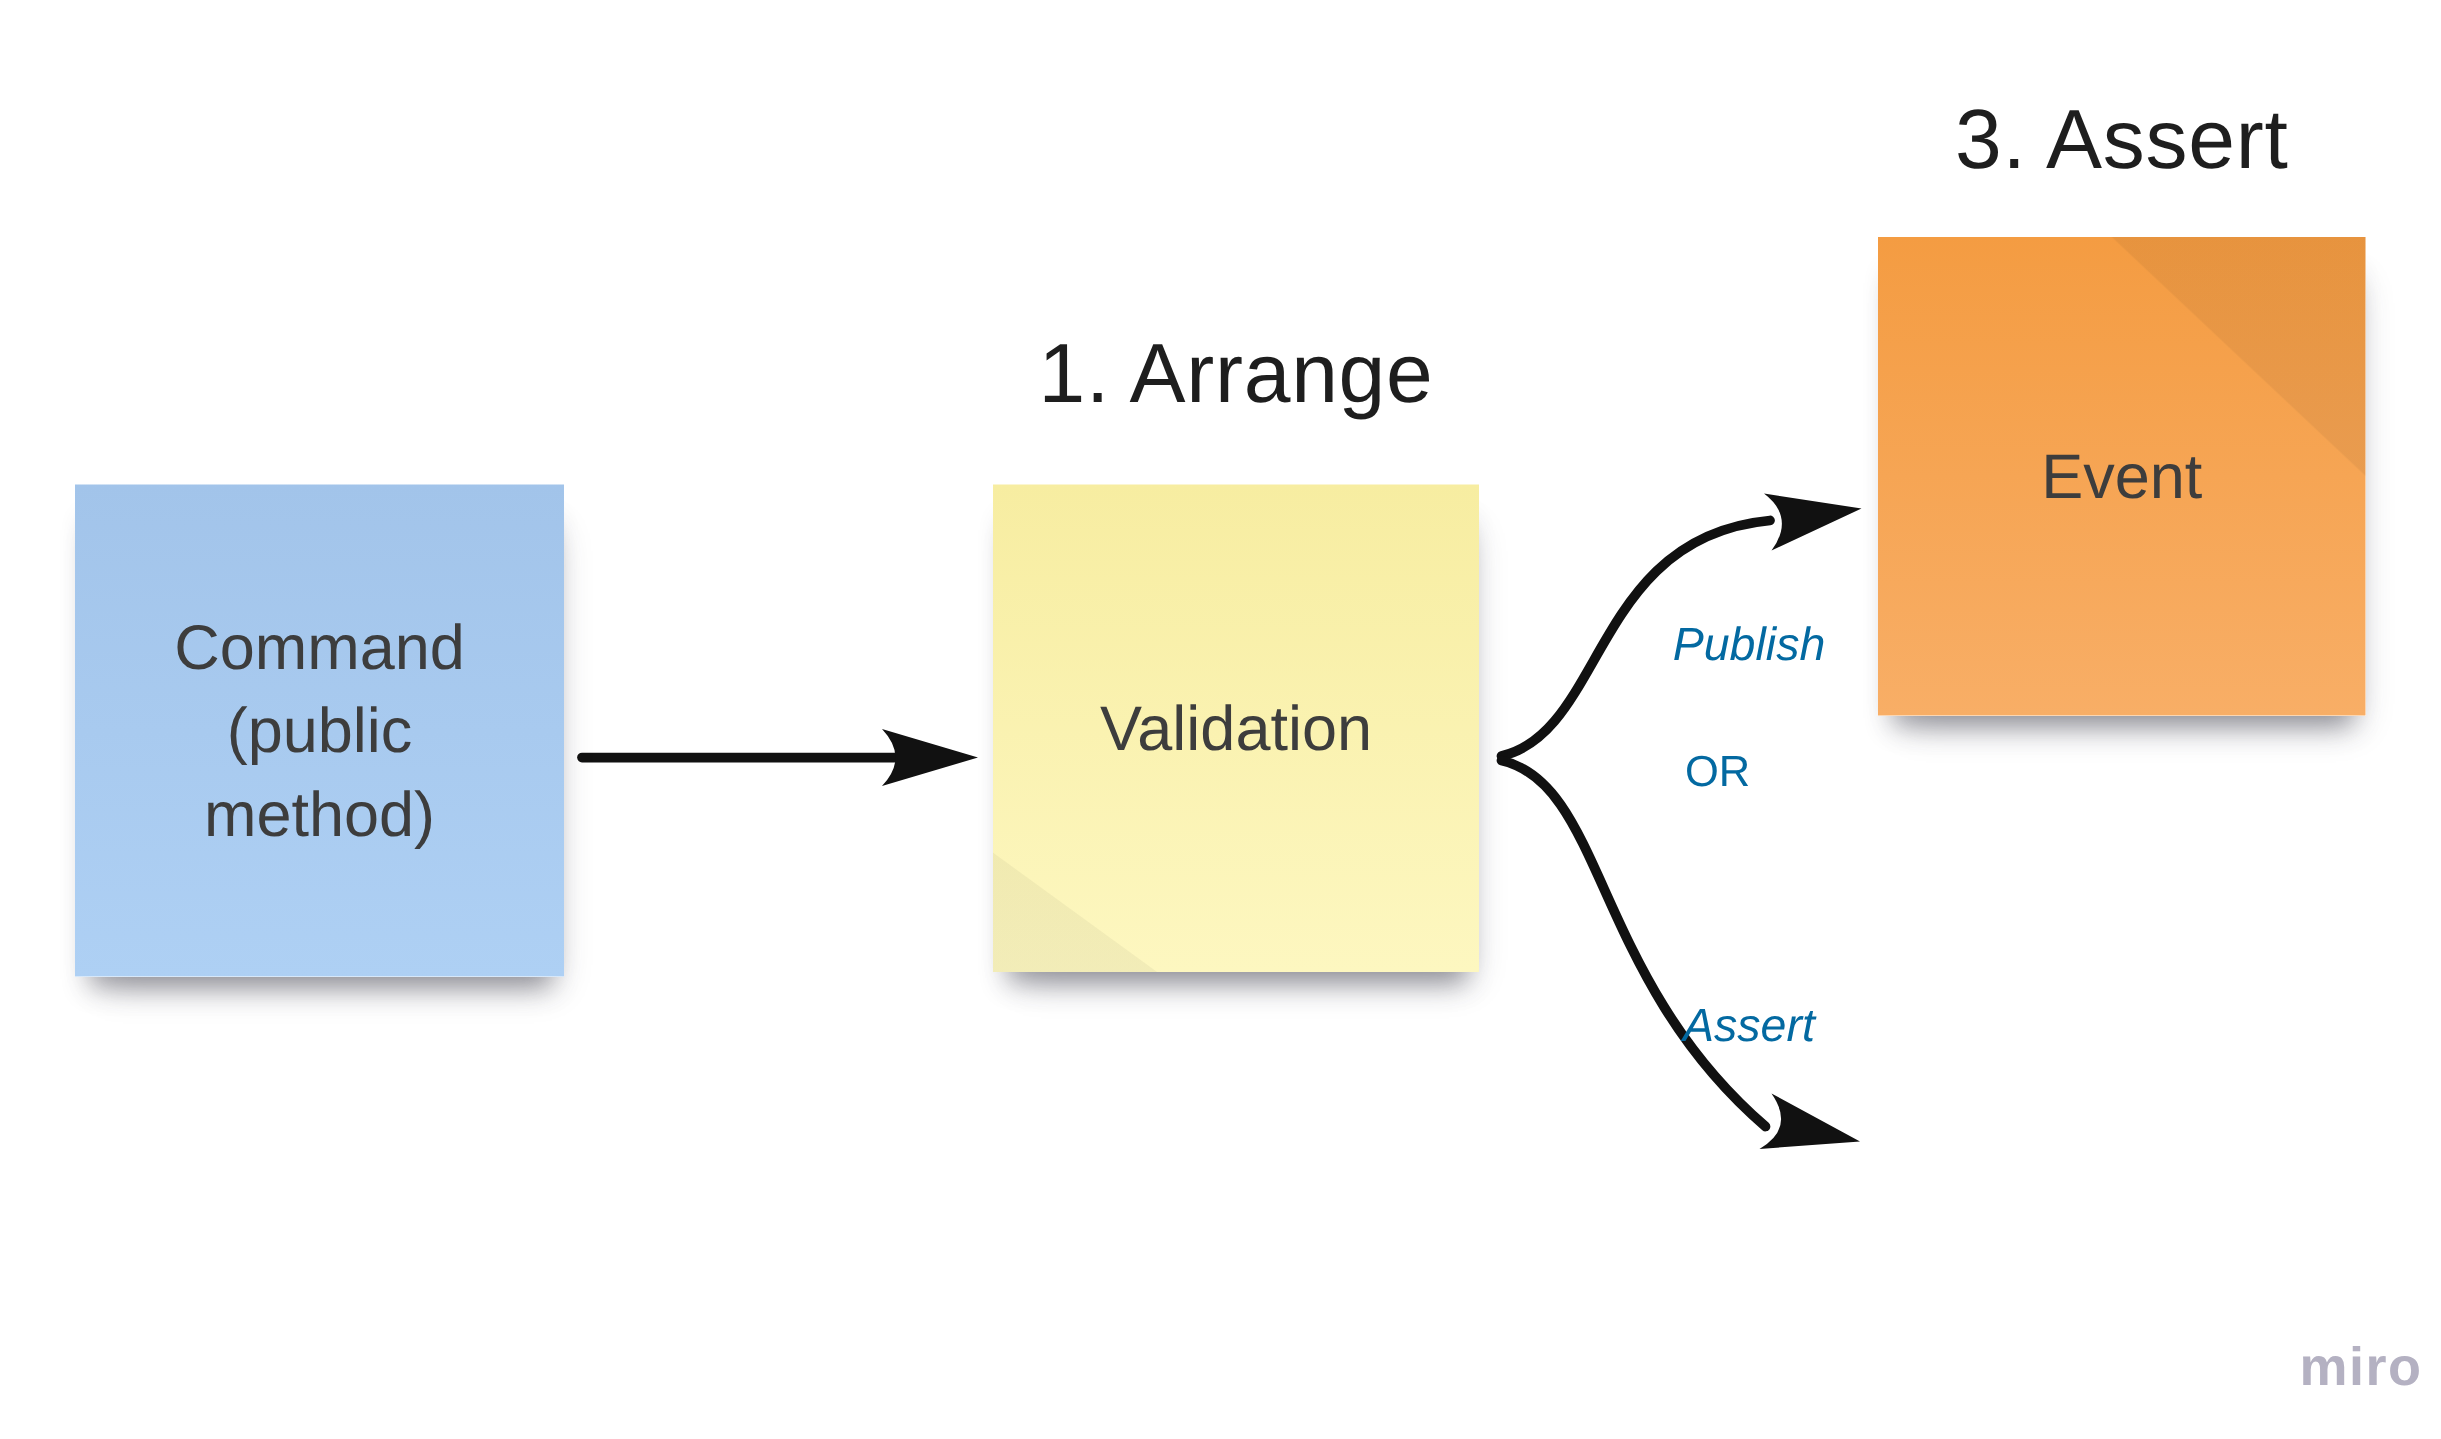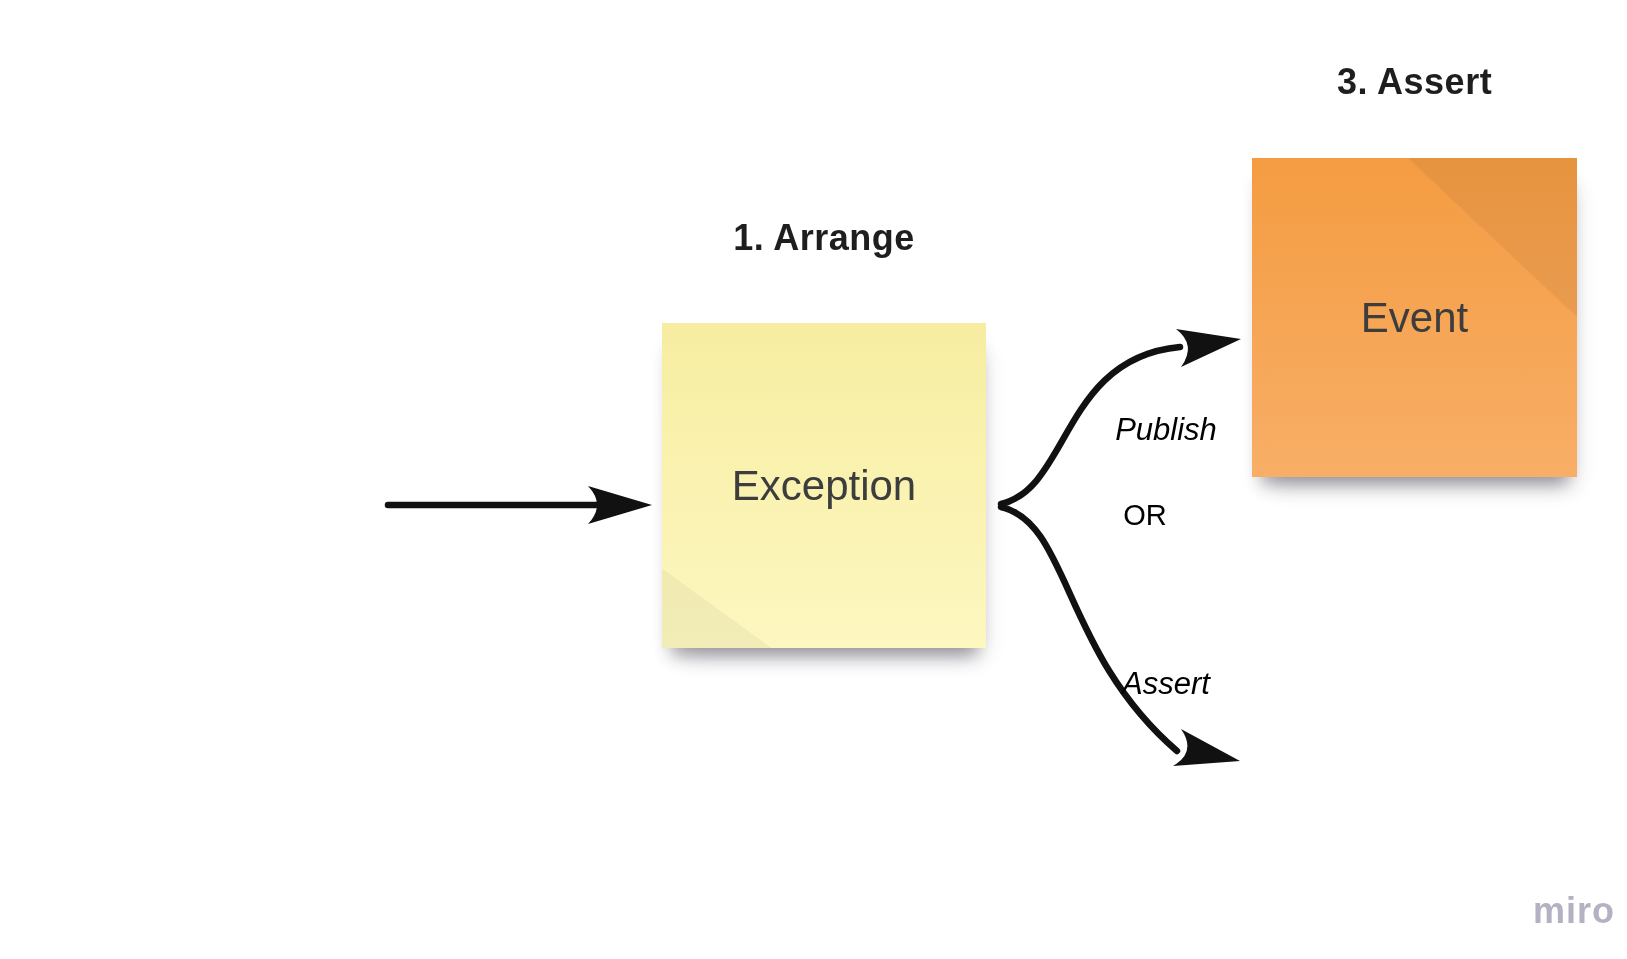--- a/index.html
+++ b/index.html
@@ -9,23 +9,23 @@
     height: 959px;
     background: #ffffff;
     overflow: hidden;
     font-family: "Liberation Sans", sans-serif;
   }
 
   
   .heading {
     position: absolute;
     text-align: center;
-    font-size: 36px;
+    font-size: 56px;
     line-height: 1.1;
-    font-weight: 700;
+    font-weight: 400;
     color: var(--heading-color, #1e1e1e);
     z-index: 2;
     white-space: nowrap;
     letter-spacing: 0.5px;
   }
 
   
   .note {
     position: absolute;
     background: linear-gradient(180deg, var(--c1) 0%, var(--c2) 100%);
@@ -79,21 +79,21 @@
     fill: none;
     stroke: currentColor;
     stroke-width: 6.5;
     stroke-linecap: round;
   }
   .connector-layer path.head { fill: currentColor; stroke: none; }
 
   .connector-label {
     position: absolute;
     z-index: 2;
-    color: #000000;
+    color: #0369a1;
     text-align: center;
     white-space: nowrap;
   }
   .connector-label.italic { font-style: italic; font-size: 31px; }
   .connector-label.plain  { font-size: 29px; }
 
   
   .watermark {
     position: absolute;
     left: 1521px; top: 891px;
@@ -142,23 +142,26 @@
     <path class="curve" d="M 1001 504 C 1070 488, 1062 358, 1180 347"></path>
     <path class="head" d="M 1241 339 L 1176 329 Q 1197 345 1181 367 Z"></path>
 
     <path class="curve" d="M 1001 507 C 1070 523, 1062 652, 1177 751"></path>
     <path class="head" d="M 1240 761 L 1181 729 Q 1197 752 1173 766 Z"></path>
   </svg>
 
   <div class="heading" id="heading-arrange">1. Arrange</div>
   <div class="heading" id="heading-assert">3. Assert</div>
 
+  <div class="note" id="note-command" style="--c1: #a2c4ea; --c2: #aed0f4;">
+    <div class="note-text">Command (public method)</div>
+  </div>
 
   <div class="note fold-bl" id="note-aggregate" style="--c1: #f7eda1; --c2: #fdf7c0;">
-    <div class="note-text">Exception</div>
+    <div class="note-text">Validation</div>
   </div>
 
   <div class="note fold-tr" id="note-event" style="--c1: #f49c42; --c2: #f8ae66;">
     <div class="note-text">Event</div>
   </div>
 
 
   <div class="connector-label italic" id="label-publish">Publish</div>
   <div class="connector-label plain" id="label-or">OR</div>
   <div class="connector-label italic" id="label-throw">Assert</div>

